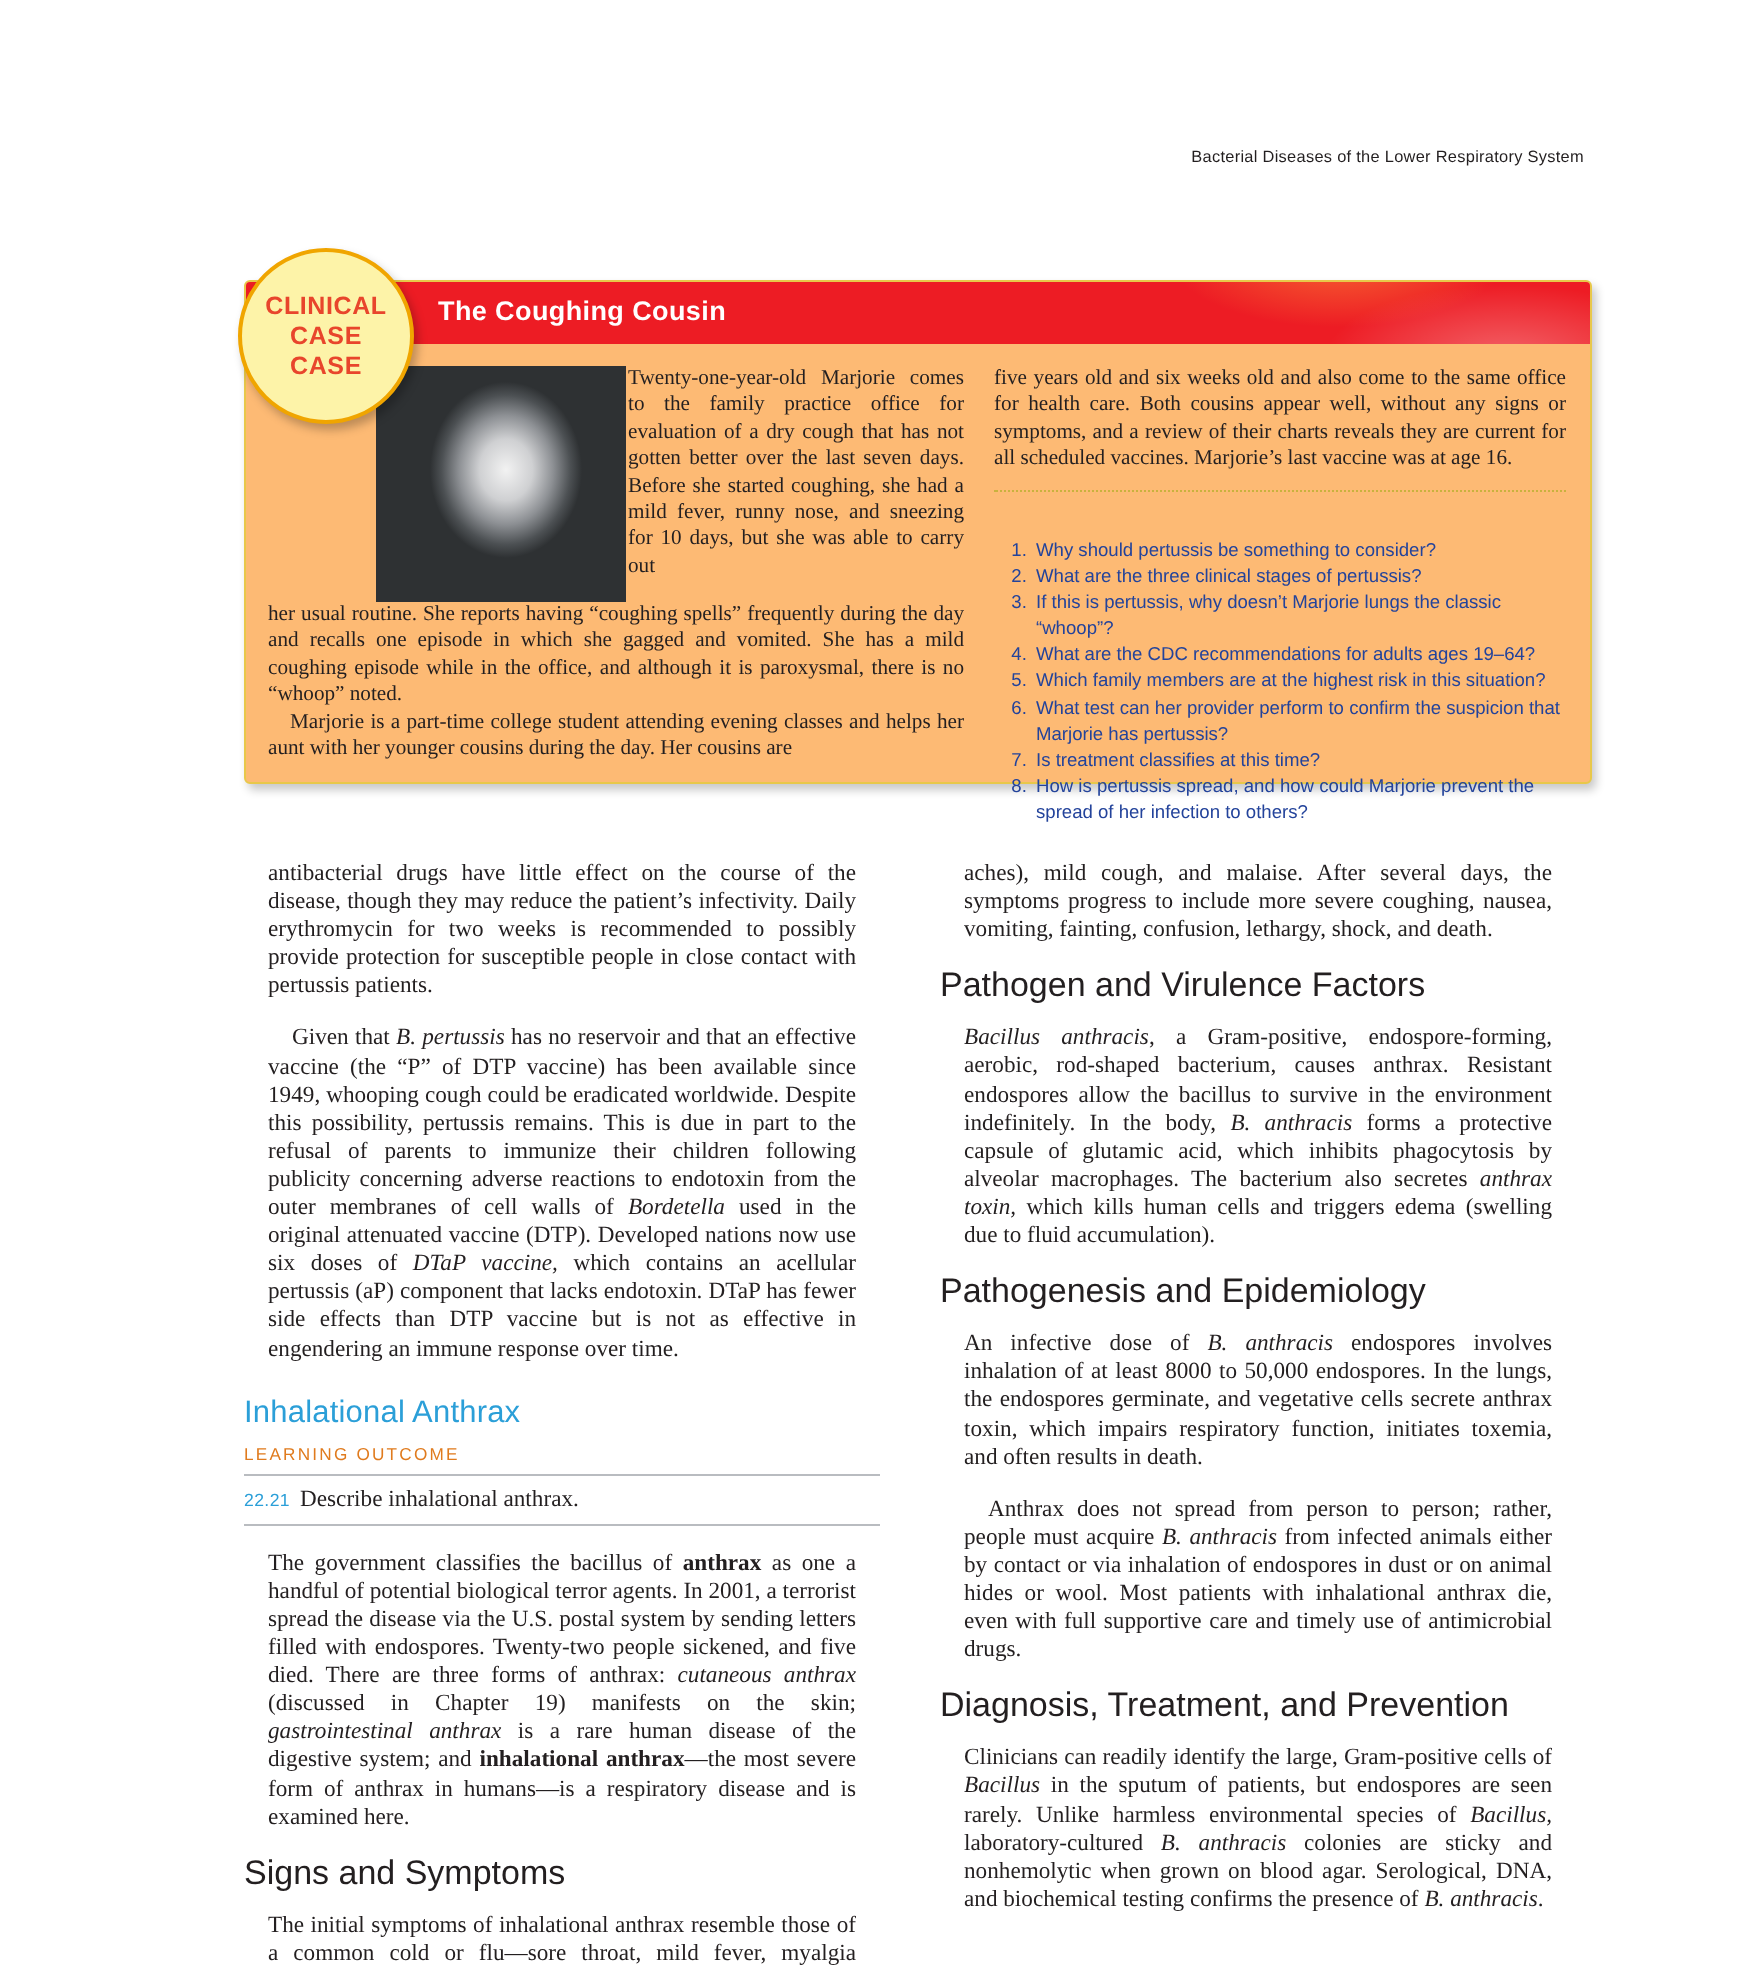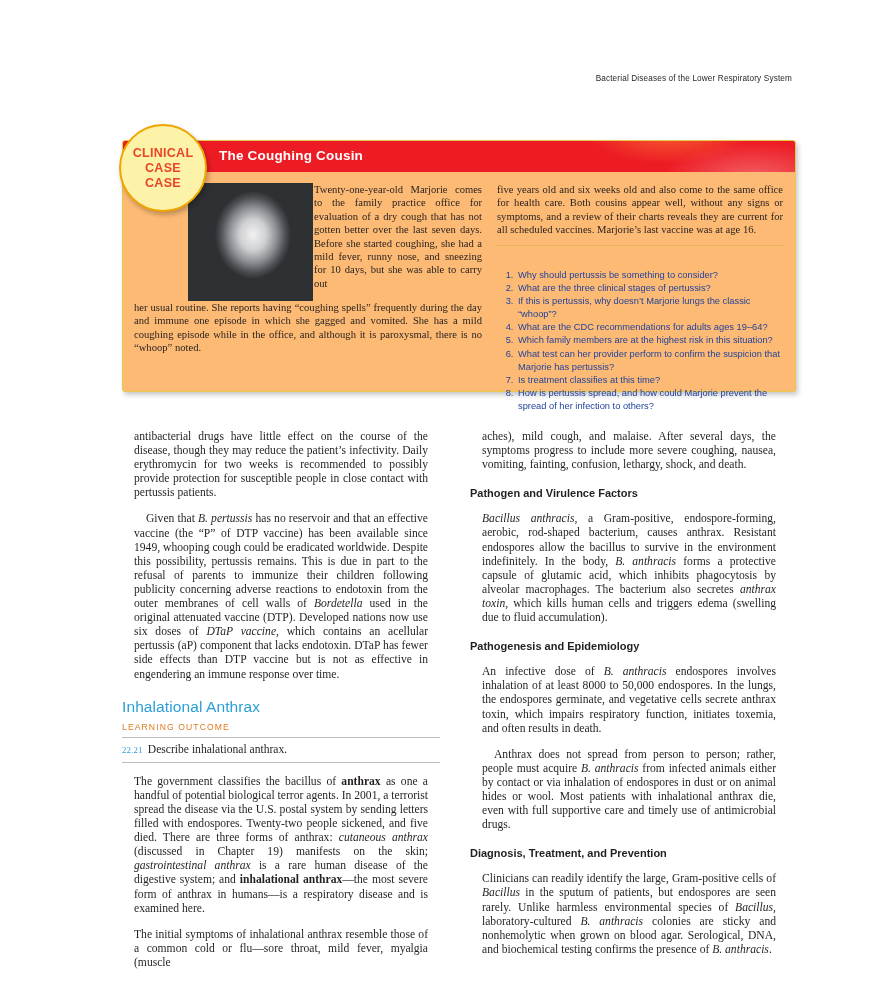--- a/index.html
+++ b/index.html
@@ -181,22 +181,22 @@
   h2.section-blue {
     font-family: "Liberation Sans", sans-serif;
     font-size: 15.5px;
     font-weight: normal;
     color: #2b9fd8;
     margin: 18px 0 6px 0;
     letter-spacing: 0.1px;
   }
   h3.subhead {
     font-family: "Liberation Sans", sans-serif;
-    font-size: 11px;
-    font-weight: bold;
+    font-size: 17px;
+    font-weight: normal;
     color: #231f20;
     margin: 14px 0 4px 0;
   }
   .lo-label {
     font-family: "Liberation Sans", sans-serif;
     font-size: 8.6px;
     font-weight: normal;
     color: #e07b1e;
     letter-spacing: 1.1px;
     margin-top: 4px;
@@ -207,21 +207,21 @@
   }
   .lo-rule-bottom {
     border-top: 1px solid #b9bcc0;
     margin: 5px 0 9px 0;
   }
   .lo-item {
     font-size: 11.6px;
     line-height: 14px;
   }
   .lo-num {
-    font-family: Liberation Serif, serif;
+    font-family: Liberation Sans, sans-serif;
     font-size: 8.8px;
     color: #2b9fd8;
     letter-spacing: 0.2px;
     margin-right: 5px;
   }
   i, em { font-style: italic; }
   b, strong { font-weight: bold; }
 </style>
 </head>
 <body>
@@ -233,21 +233,22 @@
   <div class="case-header">
     <div class="swoosh"></div>
     <div class="case-title">The Coughing Cousin</div>
   </div>
 
   <div class="case-photo"></div>
 
   <div class="case-col-left">Twenty-one-year-old Marjorie comes to the family practice office for evaluation of a dry cough that has not gotten better over the last seven days. Before she started coughing, she had a mild fever, runny nose, and sneezing for 10 days, but she was able to carry out</div>
 
   <div class="case-col-left-wide">
-    <p>her usual routine. She reports having “coughing spells” frequently during the day and immune one episode in which she gagged and vomited. She has a mild coughing episode while in the office, and although it is paroxysmal, there is no “whoop” noted.</p>
+    <p>her usual routine. She reports having “coughing spells” frequently during the day and recalls one episode in which she gagged and vomited. She has a mild coughing episode while in the office, and although it is paroxysmal, there is no “whoop” noted.</p>
+    <p>Marjorie is a part-time college student attending evening classes and helps her aunt with her younger cousins during the day. Her cousins are</p>
   </div>
 
   <div class="case-col-right">five years old and six weeks old and also come to the same office for health care. Both cousins appear well, without any signs or symptoms, and a review of their charts reveals they are current for all scheduled vaccines. Marjorie’s last vaccine was at age 16.</div>
   <div class="case-divider"></div>
 
   <div class="case-questions">
     <ol>
       <li>Why should pertussis be something to consider?</li>
       <li>What are the three clinical stages of pertussis?</li>
       <li>If this is pertussis, why doesn’t Marjorie lungs the classic “whoop”?</li>
@@ -274,20 +275,21 @@
 
   <h2 class="section-blue">Inhalational Anthrax</h2>
 
   <div class="lo-label">LEARNING OUTCOME</div>
   <div class="lo-rule"></div>
   <div class="lo-item"><span class="lo-num">22.21</span><span>Describe inhalational anthrax.</span></div>
   <div class="lo-rule-bottom"></div>
 
   <p><span>The government classifies the bacillus of </span><b>anthrax</b><span> as one a handful of potential biological terror agents. In 2001, a terrorist spread the disease via the U.S. postal system by sending letters filled with endospores. Twenty-two people sickened, and five died. There are three forms of anthrax: </span><i>cutaneous anthrax</i><span> (discussed in Chapter 19) manifests on the skin; </span><i>gastrointestinal anthrax</i><span> is a rare human disease of the digestive system; and </span><b>inhalational anthrax</b><span>—the most severe form of anthrax in humans—is a respiratory disease and is examined here.</span></p>
 
+  <h3 class="subhead">Signs and Symptoms</h3>
   <p>The initial symptoms of inhalational anthrax resemble those of a common cold or flu—sore throat, mild fever, myalgia (muscle</p>
 </div>
 
 <div class="col col-right">
 
   <p>aches), mild cough, and malaise. After several days, the symptoms progress to include more severe coughing, nausea, vomiting, fainting, confusion, lethargy, shock, and death.</p>
 
   <h3 class="subhead">Pathogen and Virulence Factors</h3>
   <p><i>Bacillus anthracis</i><span>, a Gram-positive, endospore-forming, aerobic, rod-shaped bacterium, causes anthrax. Resistant endospores allow the bacillus to survive in the environment indefinitely. In the body, </span><i>B. anthracis</i><span> forms a protective capsule of glutamic acid, which inhibits phagocytosis by alveolar macrophages. The bacterium also secretes </span><i>anthrax toxin,</i><span> which kills human cells and triggers edema (swelling due to fluid accumulation).</span></p>
 

